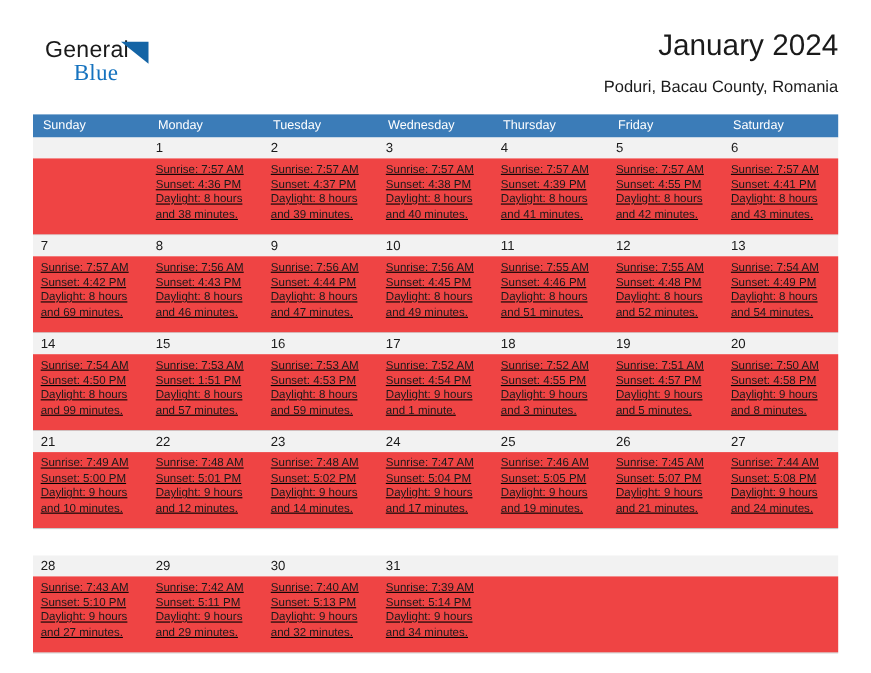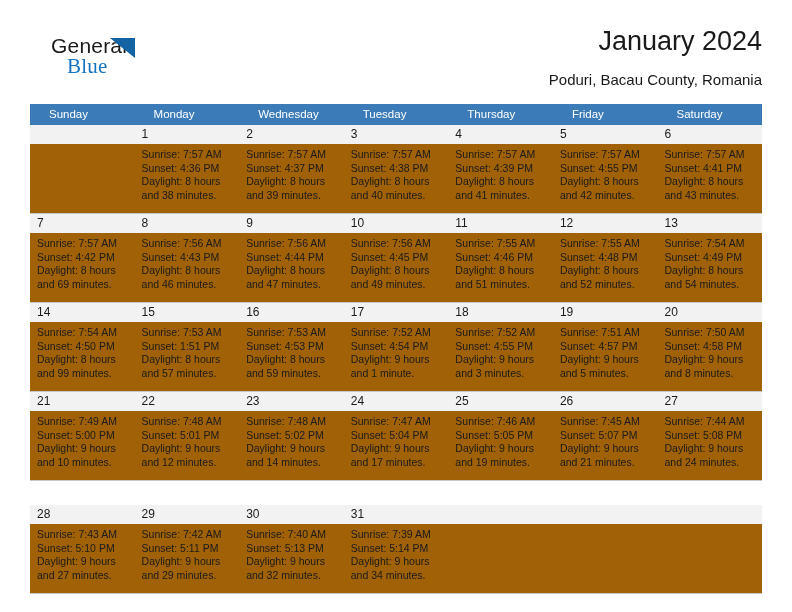--- a/index.html
+++ b/index.html
@@ -31,21 +31,21 @@
   }
   .logo {
     position: absolute;
     left: 7px;
     top: 8px;
     width: 140px;
     height: 48px;
   }
   .logo-general {
     position: absolute;
-    left: 14px;
+    left: 4px;
     top: 0;
     font-size: 21px;
     letter-spacing: 0.2px;
     color: #1a1a1a;
     font-family: "Liberation Sans", sans-serif;
   }
   .logo-blue {
     position: absolute;
     left: 30px;
     top: 20px;
@@ -92,21 +92,21 @@
   .weekday-row {
     display: flex;
     background: #3b7cb8;
     height: 21px;
   }
   .weekday {
     flex: 1 1 0;
     color: #ffffff;
     font-size: 11.5px;
     line-height: 21px;
-    padding-left: 19px;
+    padding-left: 9px;
     box-sizing: border-box;
     white-space: nowrap;
     overflow: hidden;
   }
   .week {
     border-bottom: 1px solid #c8c8c8;
   }
   .week:last-child {
     border-bottom: 1px solid #c8c8c8;
     margin-top: 24px;
@@ -122,22 +122,23 @@
     line-height: 19px;
     padding-left: 7px;
     box-sizing: border-box;
     color: #1a1a1a;
   }
   .daynum.empty {
     color: transparent;
   }
   .info-row {
     display: flex;
-    background: #a16207;
+    background: #ef4444;
     height: 69px;
+    text-decoration: underline;
   }
   .cell-info {
     flex: 1 1 0;
     padding: 4px 6px 0 7px;
     box-sizing: border-box;
     font-size: 10.5px;
     line-height: 13.6px;
     color: #1a1a1a;
   }
   .cell-info .ln {
@@ -157,22 +158,22 @@
       <span class="logo-blue">Blue</span>
     </div>
     <div class="title">January 2024</div>
     <div class="subtitle">Poduri, Bacau County, Romania</div>
   </div>
 
   <div class="calendar">
     <div class="weekday-row" id="weekday-row">
         <div class="weekday">Sunday</div>
         <div class="weekday">Monday</div>
+        <div class="weekday">Tuesday</div>
         <div class="weekday">Wednesday</div>
-        <div class="weekday">Tuesday</div>
         <div class="weekday">Thursday</div>
         <div class="weekday">Friday</div>
         <div class="weekday">Saturday</div>
       </div>
     <div id="weeks-container">
         <div class="week">
           <div class="daynum-row">
             <div class="daynum empty"></div>
             <div class="daynum">1</div>
             <div class="daynum">2</div>

